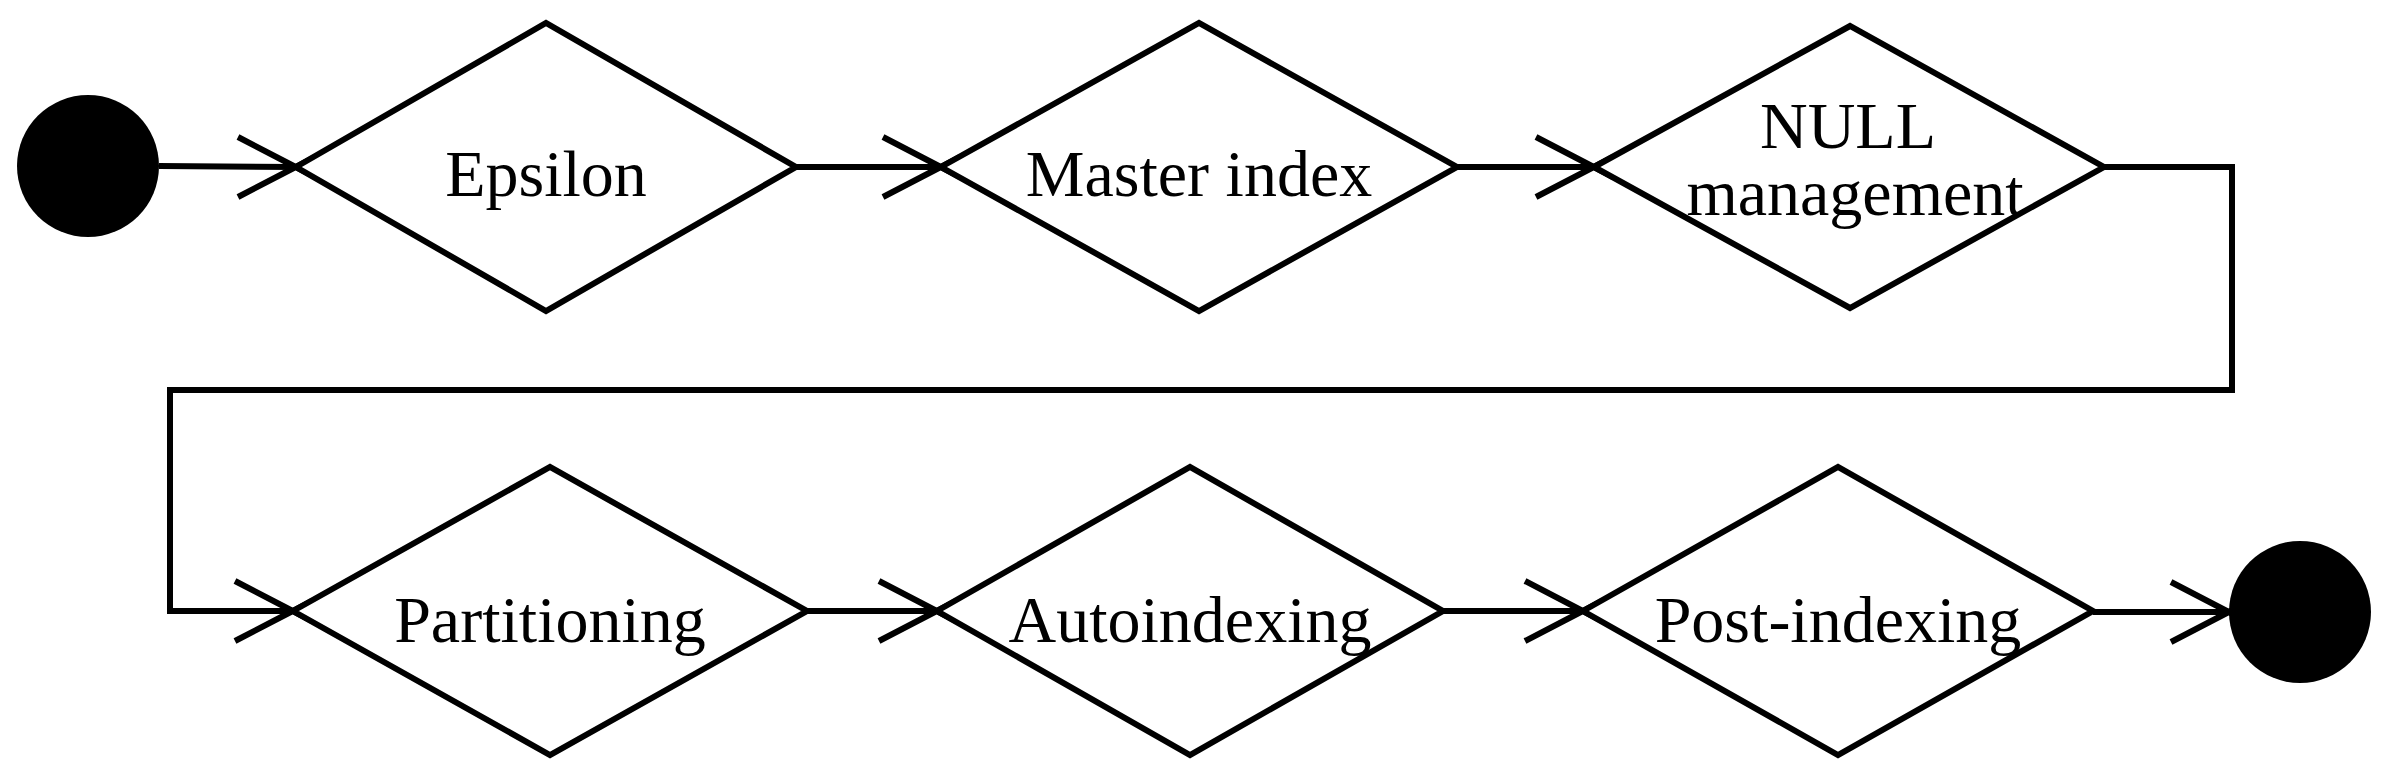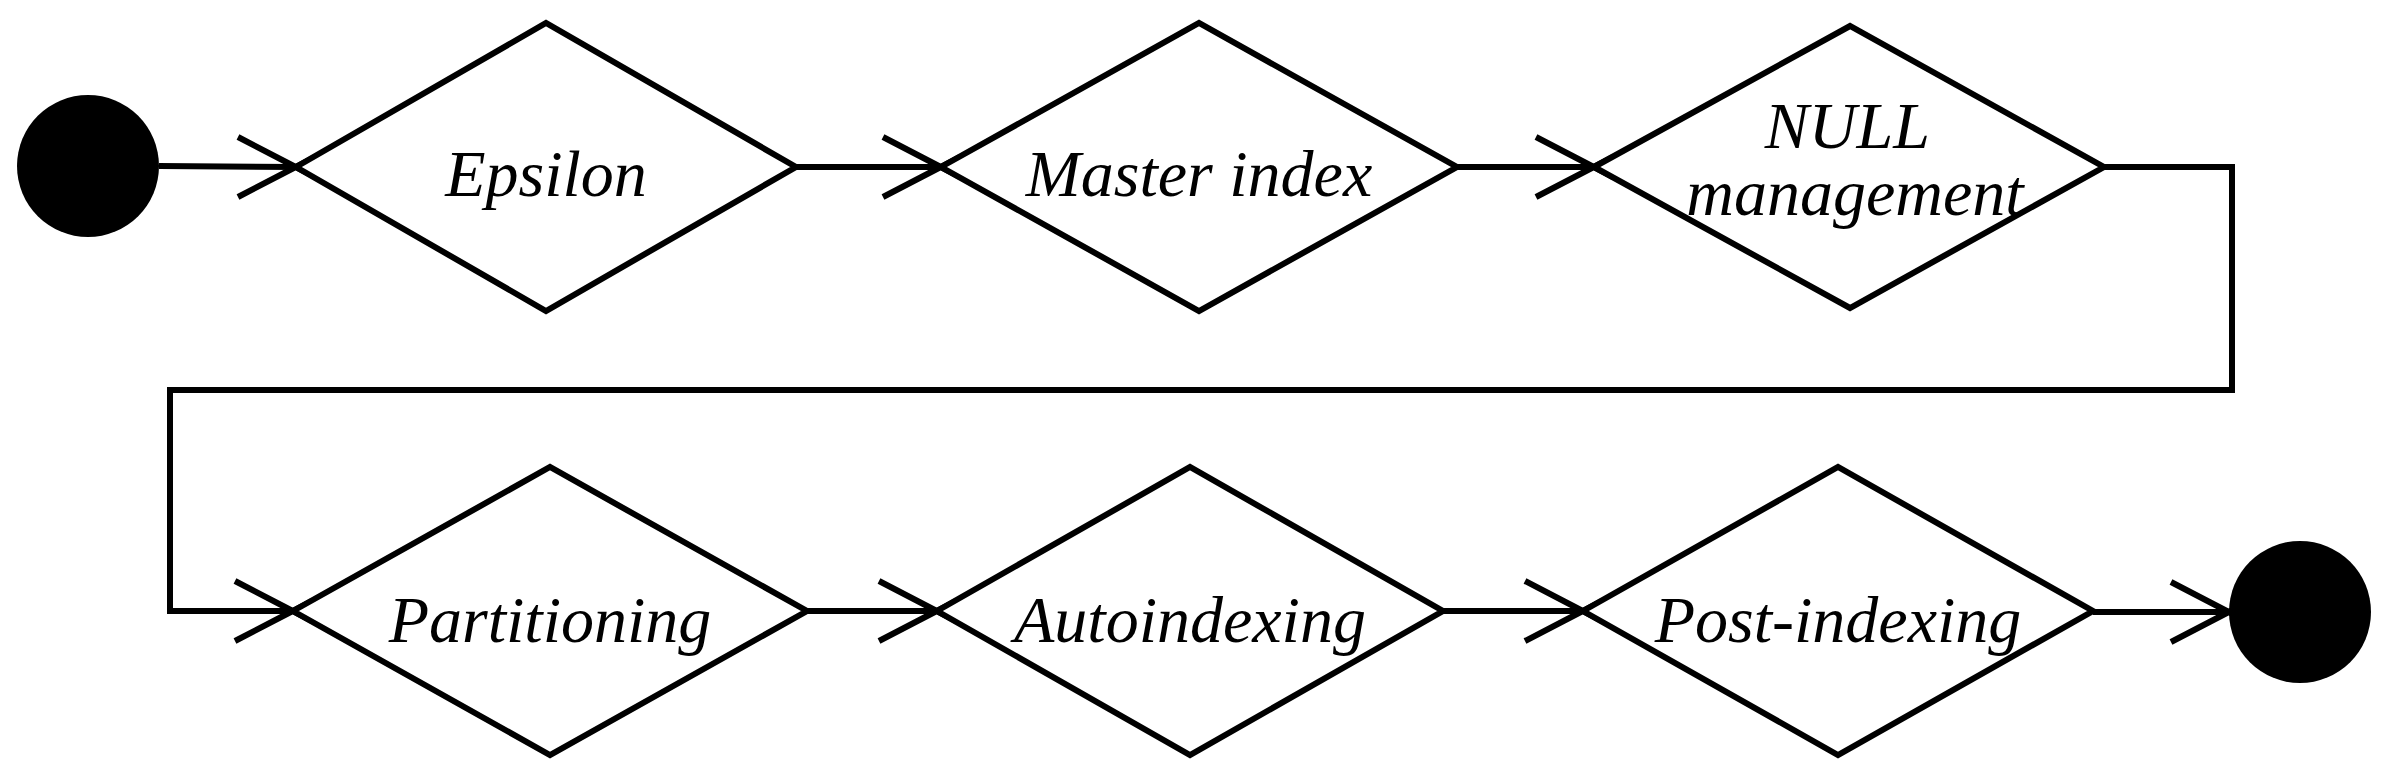--- a/index.html
+++ b/index.html
@@ -6,21 +6,20 @@
     margin: 0;
     padding: 0;
     background: #ffffff;
   }
   .stage {
     position: relative;
     width: 2387px;
     height: 779px;
     background: #ffffff;
     overflow: hidden;
-    font-style: italic;
   }
   svg { display: block; }
   .edge {
     fill: none;
     stroke: #000000;
     stroke-width: 6;
     stroke-linejoin: miter;
     stroke-linecap: butt;
   }
   .arrowhead {

